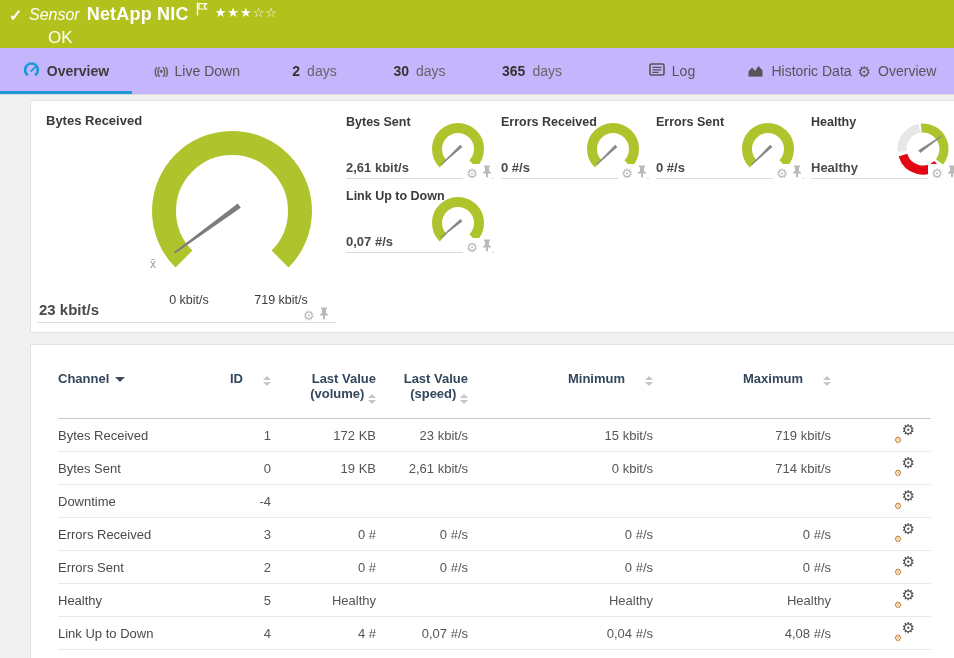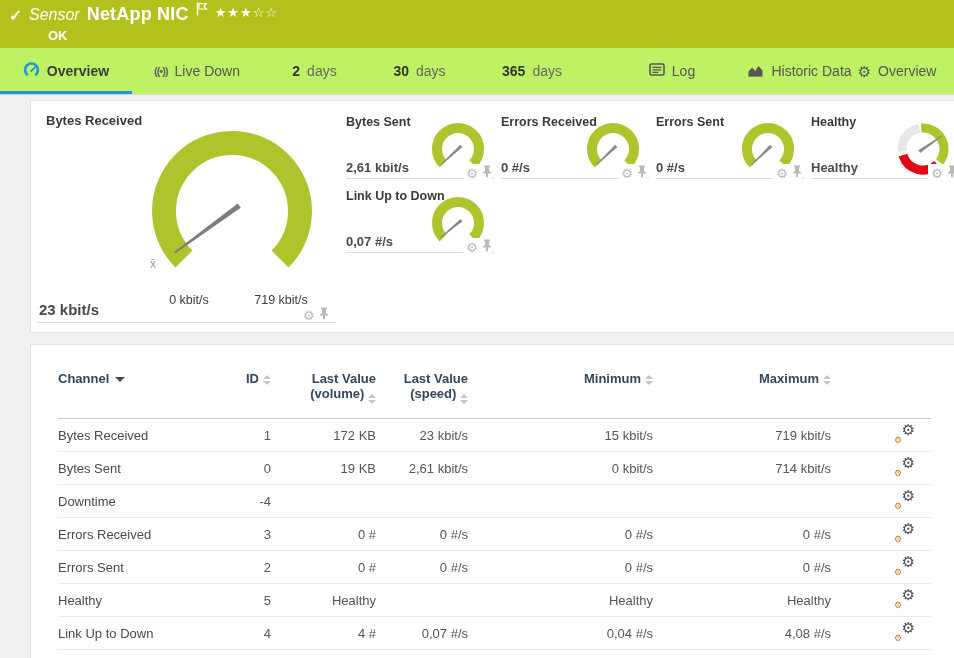--- a/index.html
+++ b/index.html
@@ -8,24 +8,24 @@
   .app { position:relative; width:954px; height:658px; background:#f1f1f1; overflow:hidden; }
 
   
   .topbar { position:absolute; top:0; left:0; width:954px; height:48px; background:#b2c11c; color:#fff; }
   .topbar .check { position:absolute; left:9px; top:6px; font-size:16px; font-weight:bold; }
   .titleline { position:absolute; left:29px; top:4px; display:flex; align-items:baseline; gap:7px; white-space:nowrap; }
   .titleline .stype { font-style:italic; font-size:16px; }
   .titleline .sname { font-weight:bold; font-size:18px; letter-spacing:.2px; }
   .flagwrap { position:relative; top:-4px; }
   .stars { font-size:13px; letter-spacing:1px; position:relative; top:-3px; }
-  .okstatus { position:absolute; left:48px; top:28px; font-size:13px; font-weight:bold; }
-
-  
-  .tabbar { position:absolute; top:48px; left:0; width:954px; height:47px; background:#bef264;
+  .okstatus { position:absolute; left:48px; top:28px; font-size:17px; font-weight:normal; }
+
+  
+  .tabbar { position:absolute; top:48px; left:0; width:954px; height:47px; background:#c4b5fd;
             border-bottom:1px solid #d8d8d8; display:flex; }
   .tab { display:flex; align-items:center; justify-content:center; gap:7px; font-size:14px;
          color:#555; position:relative; cursor:pointer; white-space:nowrap; }
   .tab:nth-child(1){width:132px}.tab:nth-child(2){width:130px}.tab:nth-child(3){width:105px}
   .tab:nth-child(4){width:105px}.tab:nth-child(5){width:120px}.tab:nth-child(6){width:160px}
   .tab:nth-child(7){width:95px}.tab:nth-child(8){width:100px}
   .tab.active::after { content:""; position:absolute; left:0; right:0; bottom:0; height:3px; background:#1c9ad6; }
   .tab.active .tlabel { font-weight:bold; color:#3c3c3c; }
   .tab b { color:#333; font-size:14px; }
   .tab .days { color:#666; }
@@ -64,21 +64,21 @@
   table { border-collapse:collapse; margin:26px 0 0 27px; width:873px; table-layout:fixed; font-size:13px; }
   col.c-channel{width:160px} col.c-id{width:53px} col.c-vol{width:105px} col.c-speed{width:92px}
   col.c-min{width:185px} col.c-max{width:178px} col.c-act{width:100px}
   th { color:#32475c; font-weight:bold; text-align:right; vertical-align:top; padding:0 0 14px 0; font-size:13px; }
   th.left { text-align:left; }
   thead tr { border-bottom:1px solid #c9c9c9; }
   tbody tr { border-bottom:1px solid #e9e9e9; }
   td { height:33px; vertical-align:middle; text-align:right; color:#555; }
   td.left { text-align:left; color:#4a4a4a; }
   td.act { text-align:right; padding-right:16px; }
-  .thwrap { display:inline-flex; align-items:center; gap:4px; }
+  .thwrap { display:inline-flex; align-items:flex-end; gap:20px; }
   .l2 { display:block; text-align:right; }
   .sorticon { display:inline-flex; flex-direction:column; gap:2px; padding-top:3px; }
   .sorticon i { display:block; width:0; height:0; border-left:4px solid transparent; border-right:4px solid transparent; }
   .sorticon .up { border-bottom:4px solid #c2c6cc; }
   .sorticon .dn { border-top:4px solid #c2c6cc; }
   .caretdown { display:inline-block; width:0; height:0; border-left:5px solid transparent;
                border-right:5px solid transparent; border-top:5px solid #3f4a56; margin-left:6px; position:relative; top:-1px;}
   .rowgears { position:relative; width:20px; height:18px; display:inline-block; cursor:pointer; }
   .rowgears .gbig { position:absolute; right:0; top:-3px; font-size:15px; color:#4f4f4f; line-height:1; }
   .rowgears .gsmall { position:absolute; left:-1px; bottom:-2px; font-size:9px; color:#c47a2a; line-height:1; }

